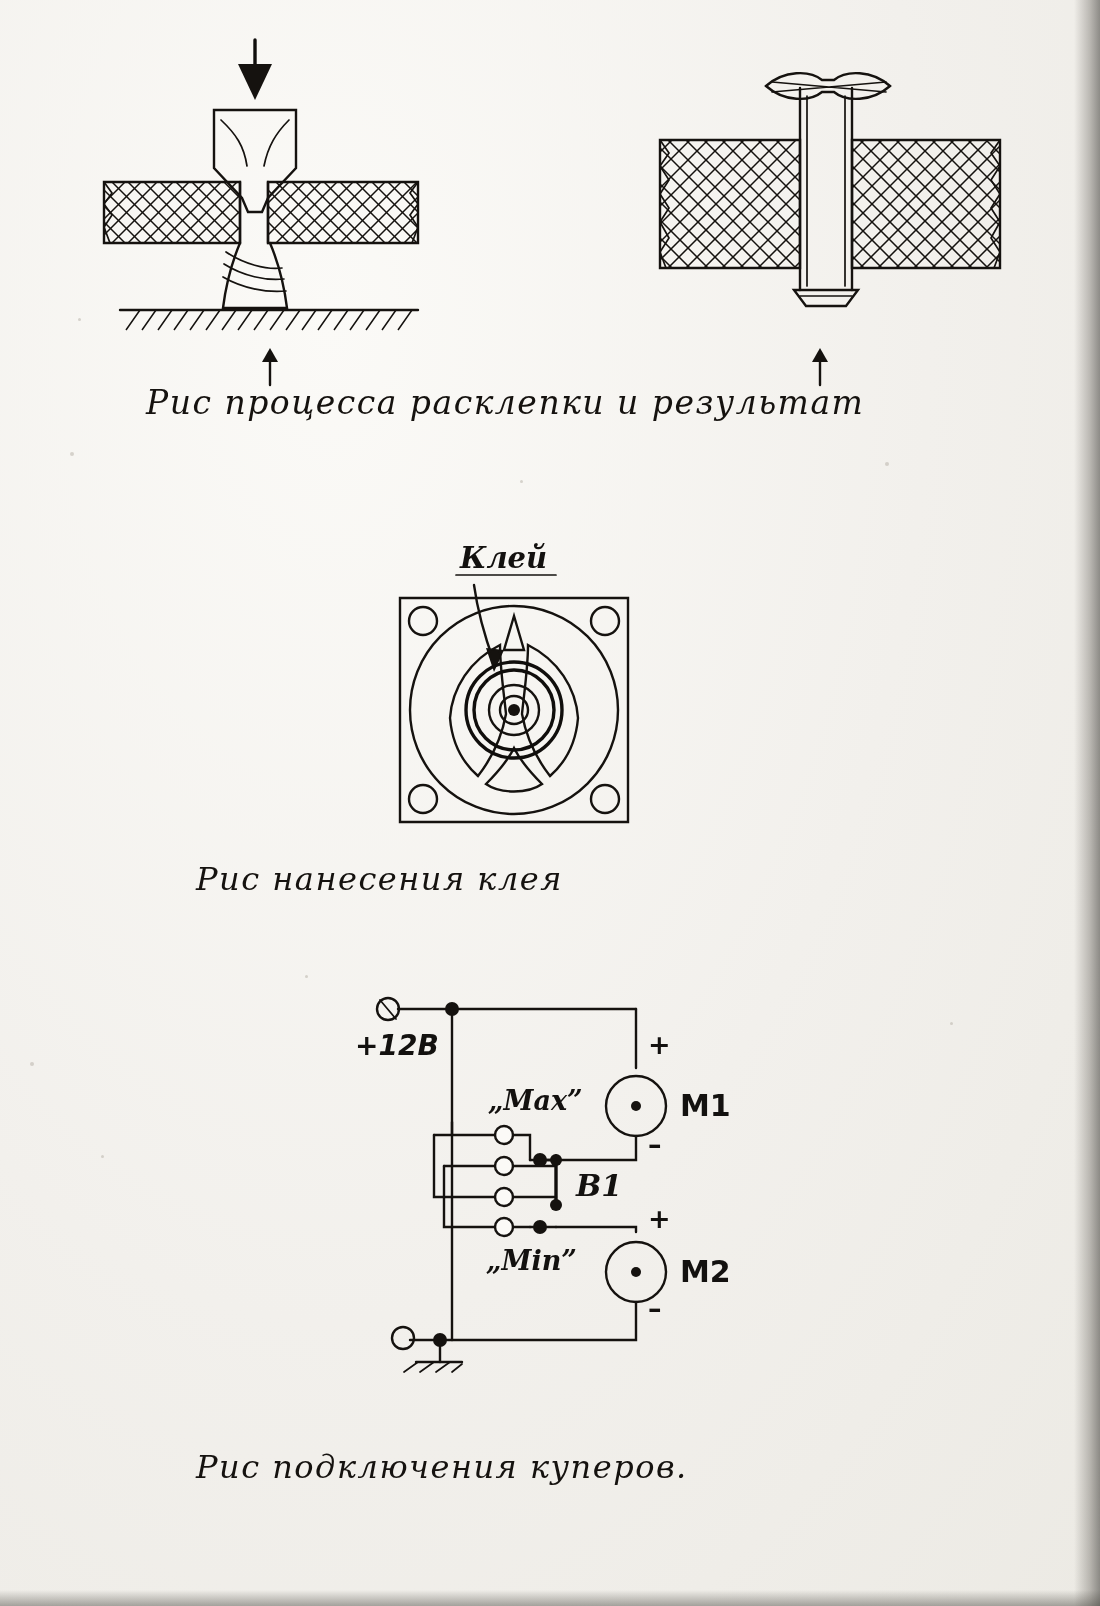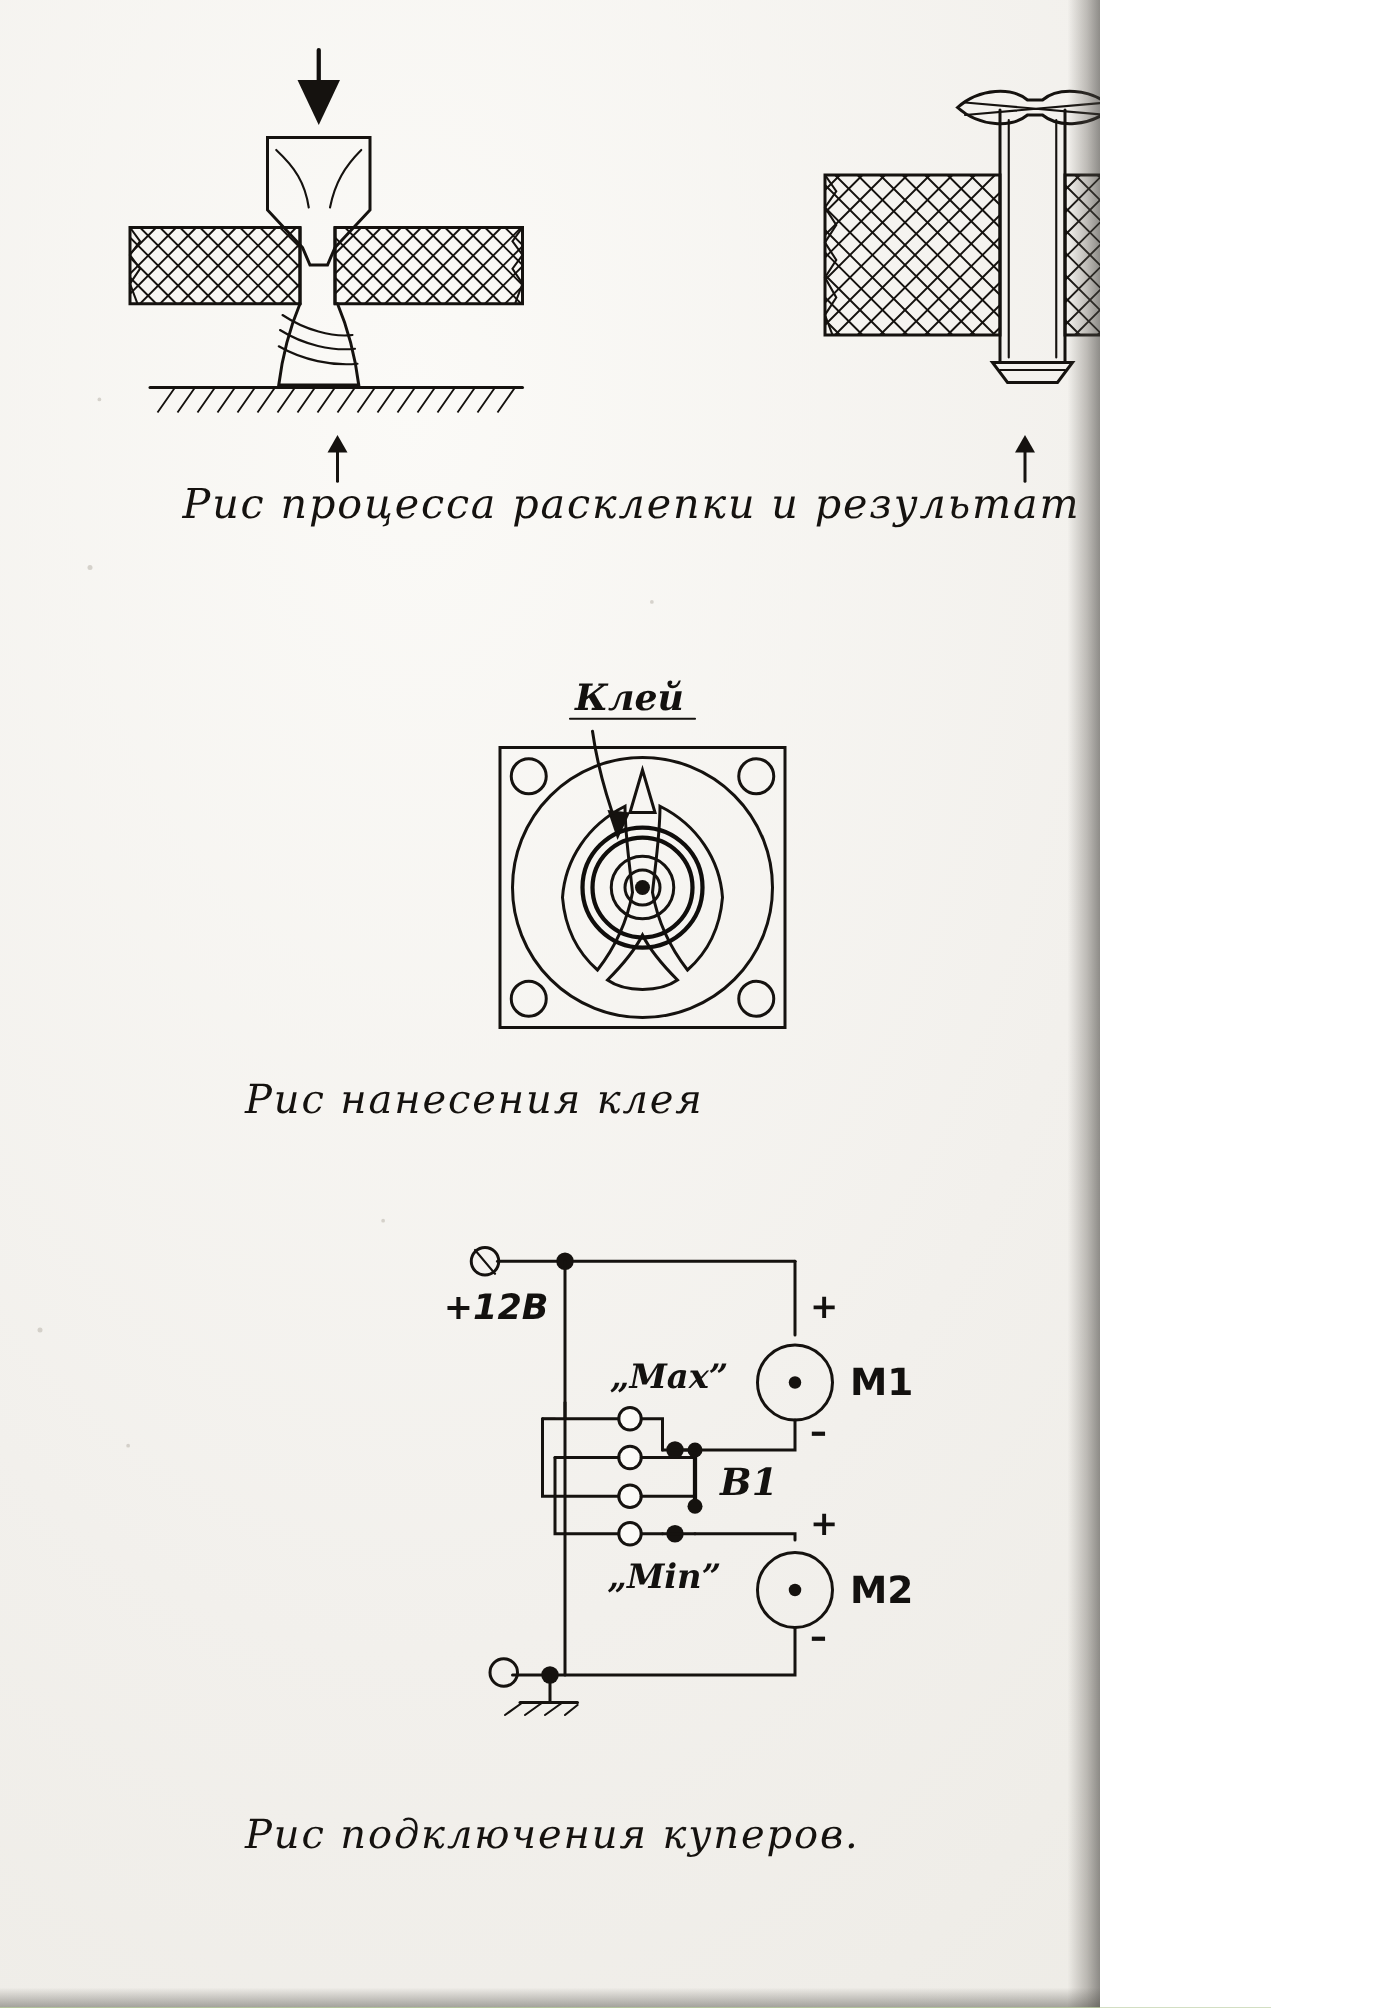--- a/index.html
+++ b/index.html
@@ -5,23 +5,23 @@
   html, body {
     margin: 0;
     padding: 0;
     background: #ffffff;
   }
   body {
     font-family: "DejaVu Sans", sans-serif;
   }
   #page {
     position: relative;
-    width: 880px;
+    width: 1100px;
     height: 1606px;
-    background: #4d7c0f;
+    background: #f97316;
     overflow: hidden;
   }
   
   #paper {
     position: absolute;
     left: 0; top: 0;
     width: 1100px; height: 1606px;
     background:
       radial-gradient(ellipse at 30% 20%, #fbfaf7 0%, #f2f0ec 55%, #eceae4 100%);
   }

